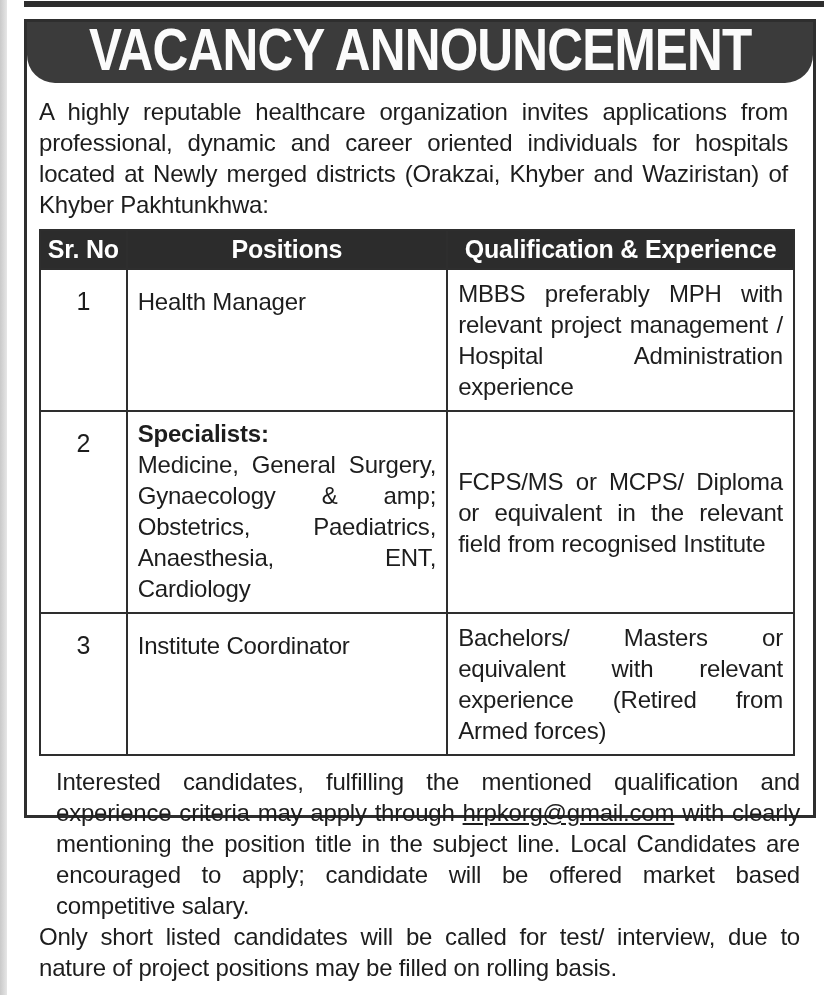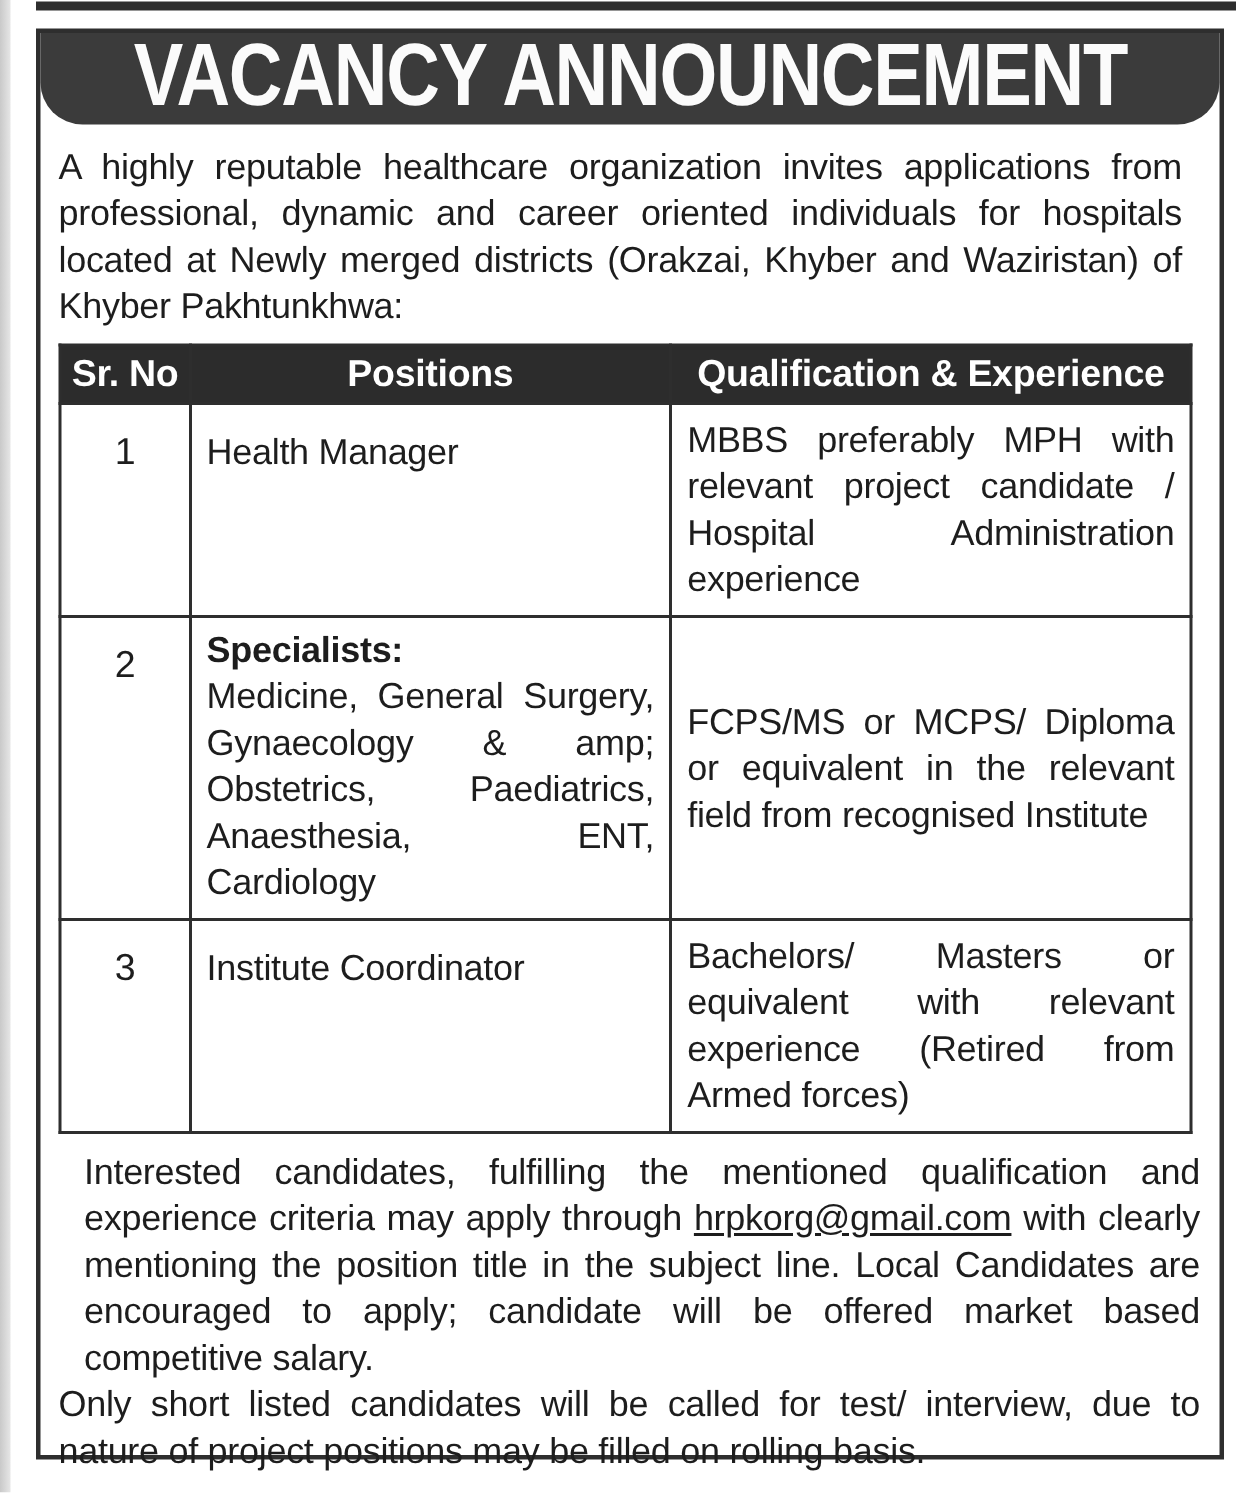--- a/index.html
+++ b/index.html
@@ -20,21 +20,21 @@
   }
   .scan-strip{
     position:absolute;left:0;top:0;width:7px;height:995px;
     background:linear-gradient(90deg,#c9c9c9,#e6e6e6);
   }
   .top-bar{
     position:absolute;left:24px;top:1px;width:800px;height:6px;
     background:var(--border-col);
   }
   .frame{
-    position:absolute;left:24px;top:19px;width:792px;height:954px;
+    position:absolute;left:24px;top:19px;width:792px;height:799px;
     border:3px solid var(--border-col);
     background:#ffffff;
   }
   .banner{
     height:61px;
     background:var(--banner-bg);
     border-radius:0 0 28px 28px;
     display:flex;align-items:center;justify-content:center;
     overflow:hidden;
   }
@@ -129,21 +129,21 @@
         <tr>
           <th>Sr. No</th>
           <th>Positions</th>
           <th>Qualification &amp; Experience</th>
         </tr>
       </thead>
       <tbody>
         <tr class="r1">
           <td class="sr">1</td>
           <td class="pos">Health Manager</td>
-          <td class="qual">MBBS preferably MPH with relevant project candidate / Hospital Administration experience</td>
+          <td class="qual">MBBS preferably MPH with relevant project management / Hospital Administration experience</td>
         </tr>
         <tr class="r2">
           <td class="sr">2</td>
           <td class="pos tight">
             <span class="spec-head">Specialists:</span>
             <span class="spec-list">Medicine, General Surgery, Gynaecology &amp; amp; Obstetrics, Paediatrics, Anaesthesia, ENT, Cardiology</span>
           </td>
           <td class="qual vmid">FCPS/MS or MCPS/ Diploma or equivalent in the relevant field from recognised Institute</td>
         </tr>
         <tr class="r3">

